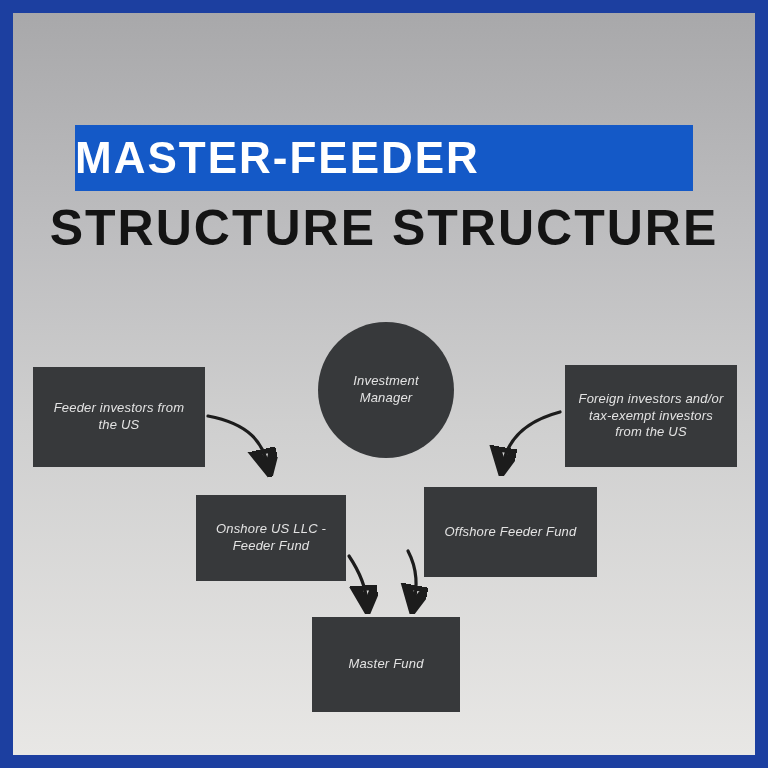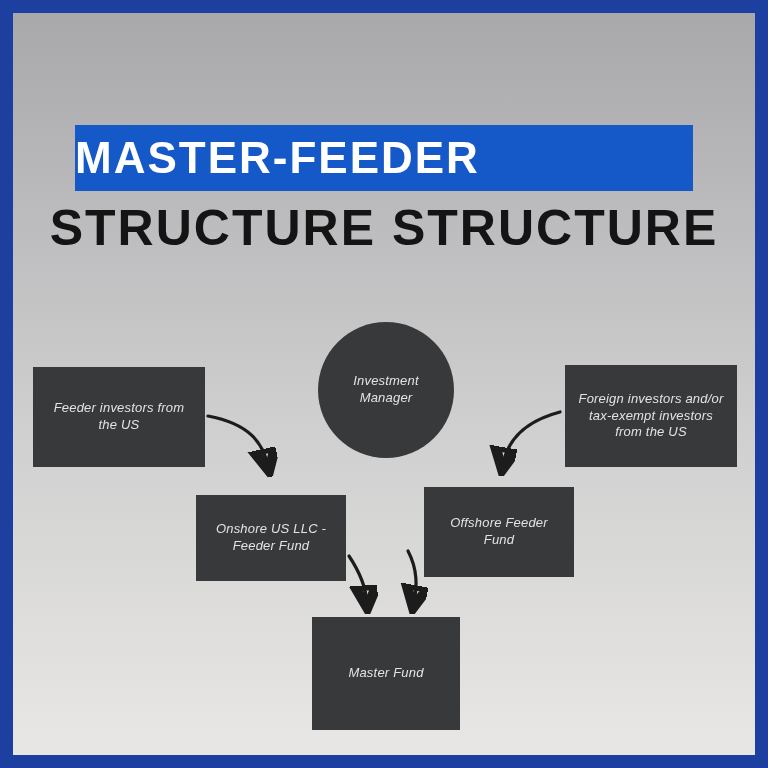--- a/index.html
+++ b/index.html
@@ -54,22 +54,22 @@
     font-style:italic;
   }
   .node.circle{
     left:318px;top:322px;width:136px;height:136px;
     border-radius:50%;
     padding:10px 20px;
   }
   .node.box-taxable{left:33px;top:367px;width:172px;height:100px;}
   .node.box-foreign{left:565px;top:365px;width:172px;height:102px;}
   .node.box-onshore{left:196px;top:487px;width:150px;height:86px;margin-top:8px;}
-  .node.box-offshore{left:424px;top:487px;width:150px;height:90px;}
-  .node.box-master{left:312px;top:617px;width:148px;height:113px;}
+  .node.box-offshore{left:424px;top:487px;width:173px;height:90px;}
+  .node.box-master{left:312px;top:617px;width:148px;height:95px;}
   svg.arrows{
     position:absolute;inset:0;width:768px;height:768px;
     z-index:4;pointer-events:none;
   }
   svg.arrows path{
     fill:none;
     stroke:var(--arrow);
     stroke-width:3.2;
     stroke-linecap:round;
   }

